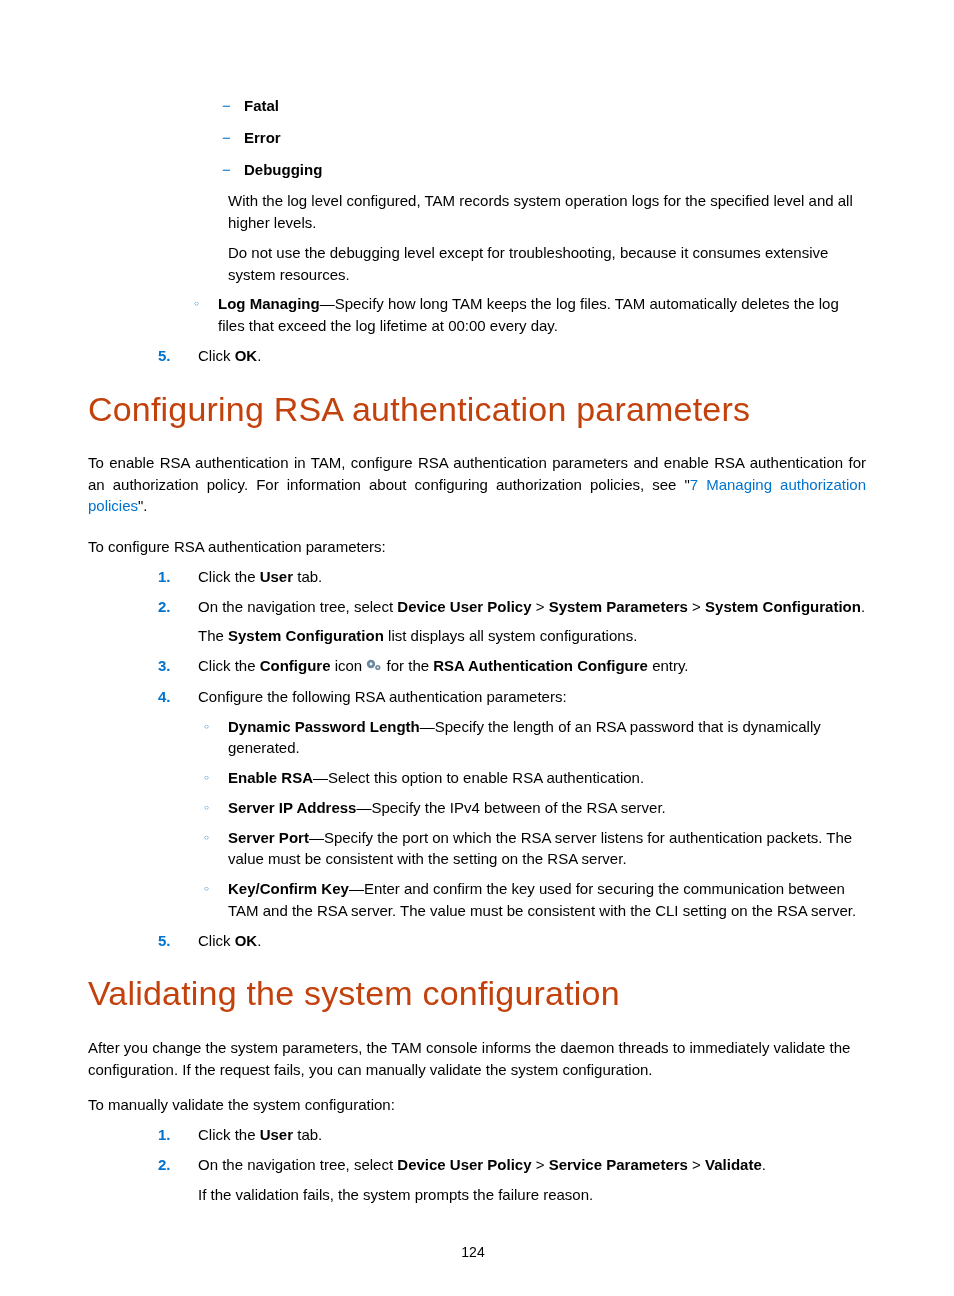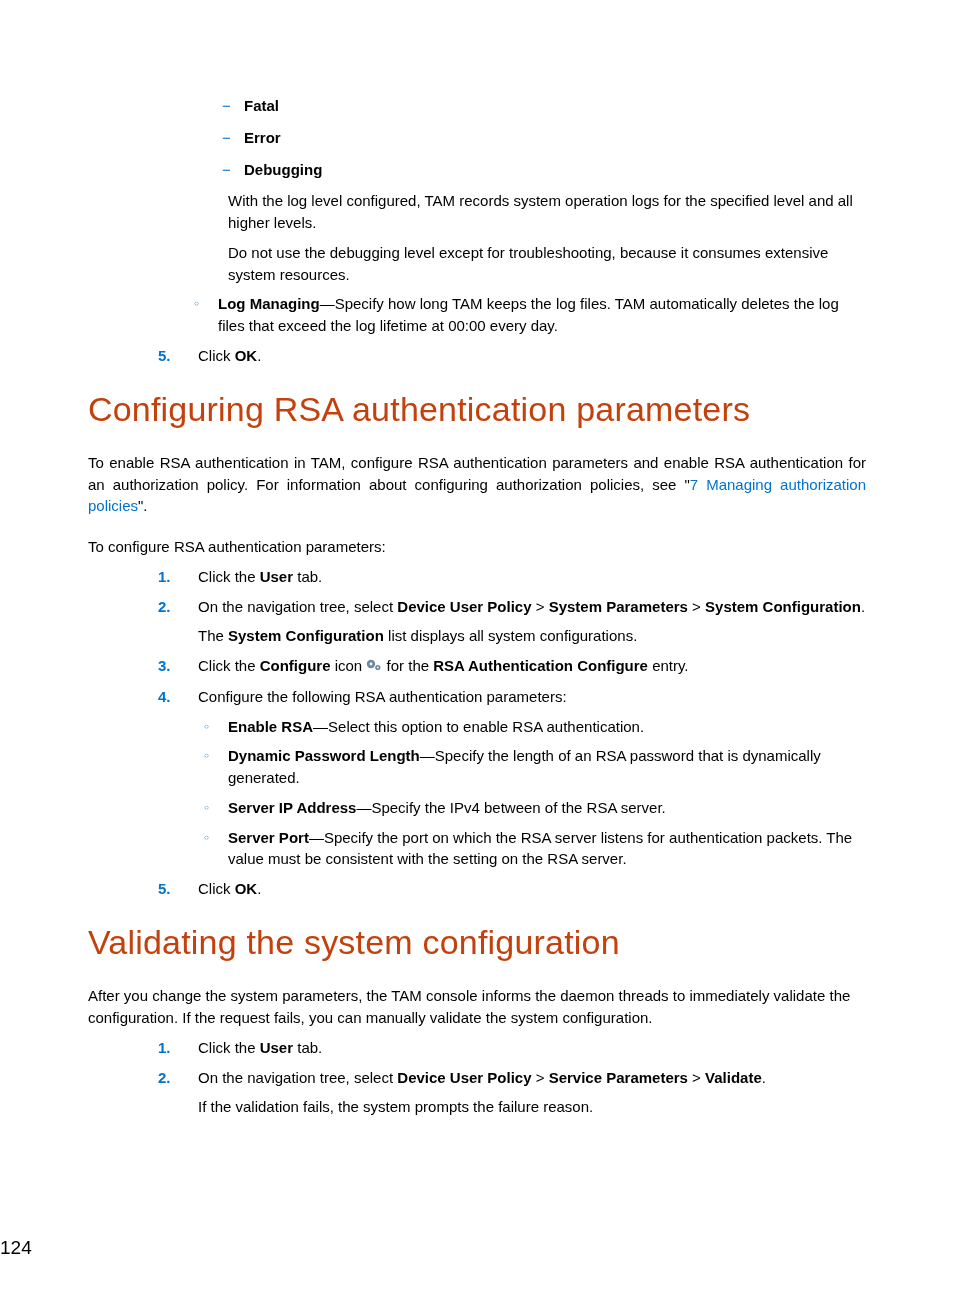--- a/index.html
+++ b/index.html
@@ -94,22 +94,22 @@
   .gear-icon {
     display: inline-block;
     vertical-align: middle;
     position: relative;
     top: -1px;
   }
   .pagenum {
     position: absolute;
     bottom: 34px;
     left: 0; right: 8px;
-    text-align: left;
-    font-size: 19px;
+    text-align: center;
+    font-size: 14px;
   }
   .continuation {
     margin-left: 140px;
   }
 </style>
 </head>
 <body>
 
 <div class="page">
 
@@ -165,36 +165,38 @@
           <circle cx="11.8" cy="8.5" r="2.6" fill="#6e8aa0"></circle>
           <circle cx="11.8" cy="8.5" r="0.9" fill="#fff"></circle>
         </svg>
       </span>
       <span> for the </span><b>RSA Authentication Configure</b><span> entry.</span>
     </li>
     <li>
       <span class="num">4.</span>
       <span>Configure the following RSA authentication parameters:</span>
       <ul class="circ">
+        <li><b>Dynamic Password Length</b><span>—Specify the length of an RSA password that is dynamically generated.</span></li>
         <li><b>Enable RSA</b><span>—Select this option to enable RSA authentication.</span></li>
-        <li><b>Dynamic Password Length</b><span>—Specify the length of an RSA password that is dynamically generated.</span></li>
         <li><b>Server IP Address</b><span>—Specify the IPv4 between of the RSA server.</span></li>
         <li><b>Server Port</b><span>—Specify the port on which the RSA server listens for authentication packets. The value must be consistent with the setting on the RSA server.</span></li>
+        <li><b>Key/Confirm Key</b><span>—Enter and confirm the key used for securing the communication between TAM and the RSA server. The value must be consistent with the CLI setting on the RSA server.</span></li>
       </ul>
     </li>
     <li>
       <span class="num">5.</span>
       <span>Click </span><b>OK</b><span>.</span>
     </li>
   </ol>
 
   <h1>Validating the system configuration</h1>
 
   <div class="body-block para">After you change the system parameters, the TAM console informs the daemon threads to immediately validate the configuration. If the request fails, you can manually validate the system configuration.</div>
 
+  <div class="body-block para" style="margin-top:14px;">To manually validate the system configuration:</div>
 
   <ol class="numlist">
     <li>
       <span class="num">1.</span>
       <span>Click the </span><b>User</b><span> tab.</span>
     </li>
     <li>
       <span class="num">2.</span>
       <span>On the navigation tree, select </span><b>Device User Policy</b><span> &gt; </span><b>Service Parameters</b><span> &gt; </span><b>Validate</b><span>.</span>
       <div class="para">If the validation fails, the system prompts the failure reason.</div>

